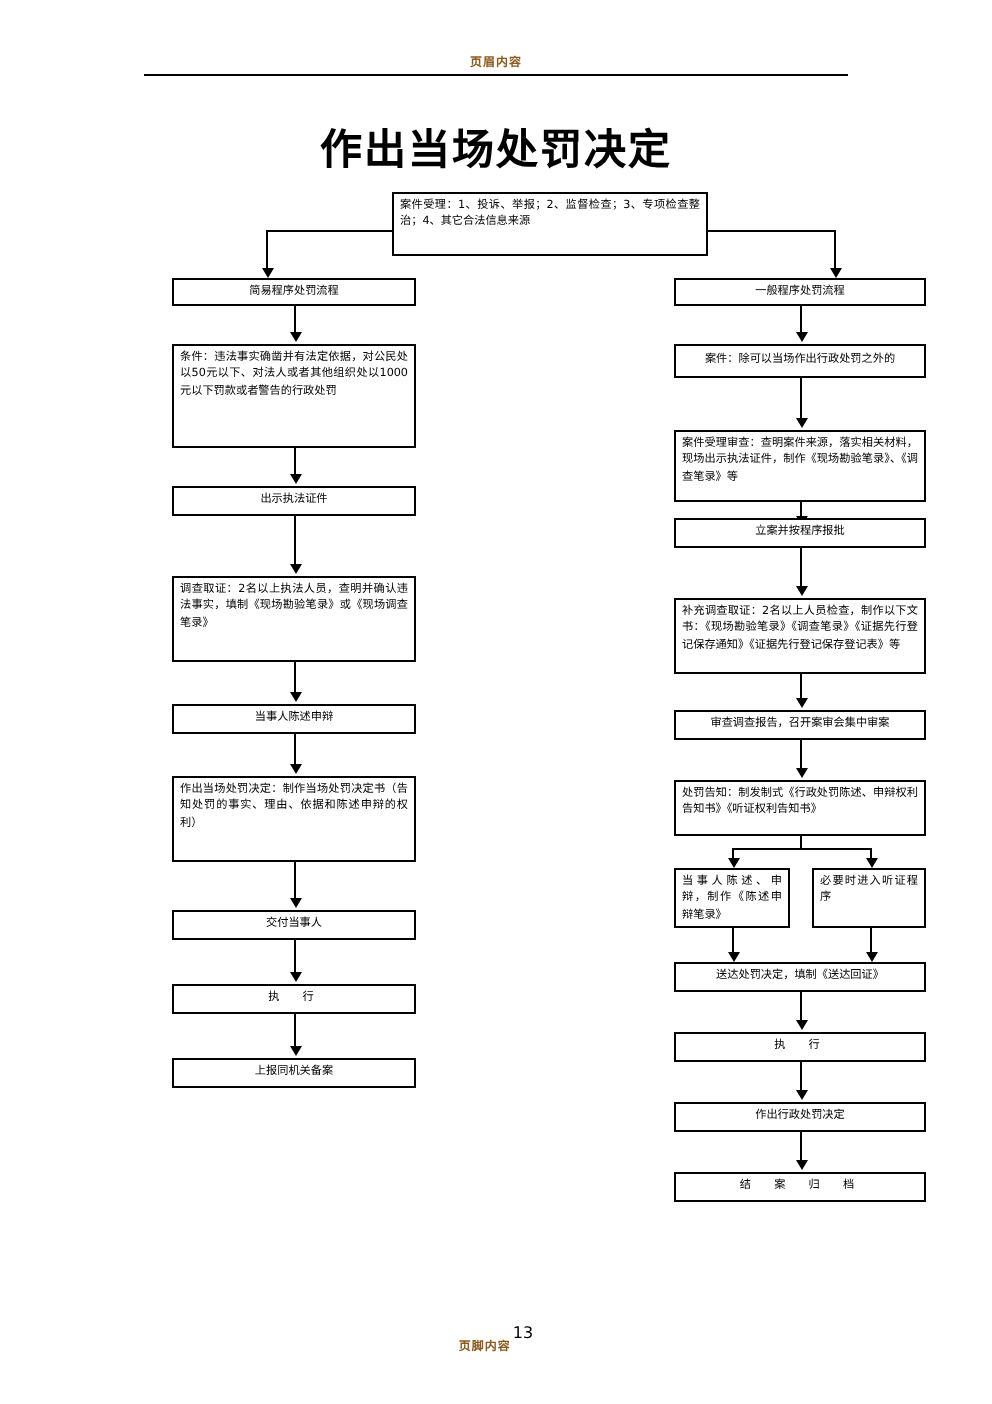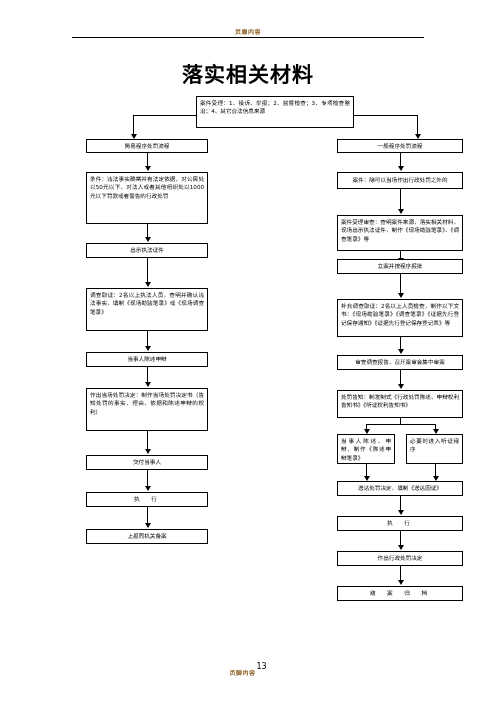--- a/index.html
+++ b/index.html
@@ -122,21 +122,21 @@
   }
 </style>
 </head>
 <body>
 
 <div id="page-header">
   <span class="hdr-text">页眉内容</span>
   <span class="hdr-rule"></span>
 </div>
 
-<div id="doc-title">落实相关材料</div>
+<div id="doc-title">作出当场处罚决定</div>
 
 <div id="flowchart">
 
   <div class="node para" style="left:196px; top:96px; width:158px; height:32px;">案件受理：1、投诉、举报；2、监督检查；3、专项检查整治；4、其它合法信息来源</div>
 
   <div class="conn v" style="left:133px; top:115px; width:1px; height:1px;"></div>
   <div class="conn h" style="left:133px; top:115px; width:63px; height:1px;"></div>
   <div class="conn h" style="left:354px; top:115px; width:63px; height:1px;"></div>
   <div class="conn v" style="left:133px; top:115px; height:21px;"></div>
   <div class="conn v" style="left:417px; top:115px; height:21px;"></div>

